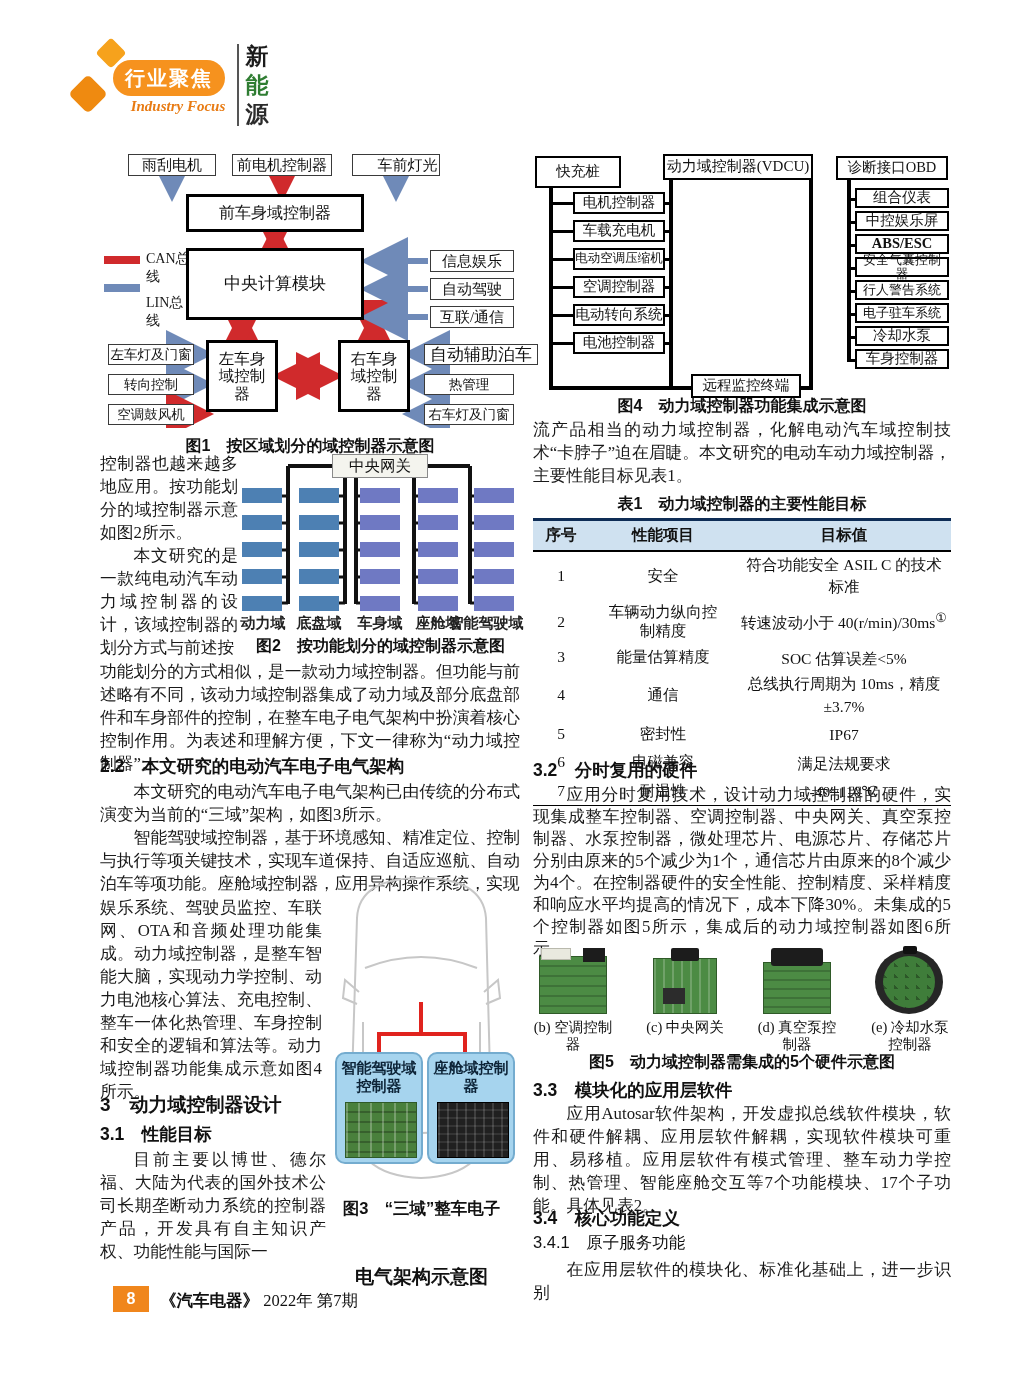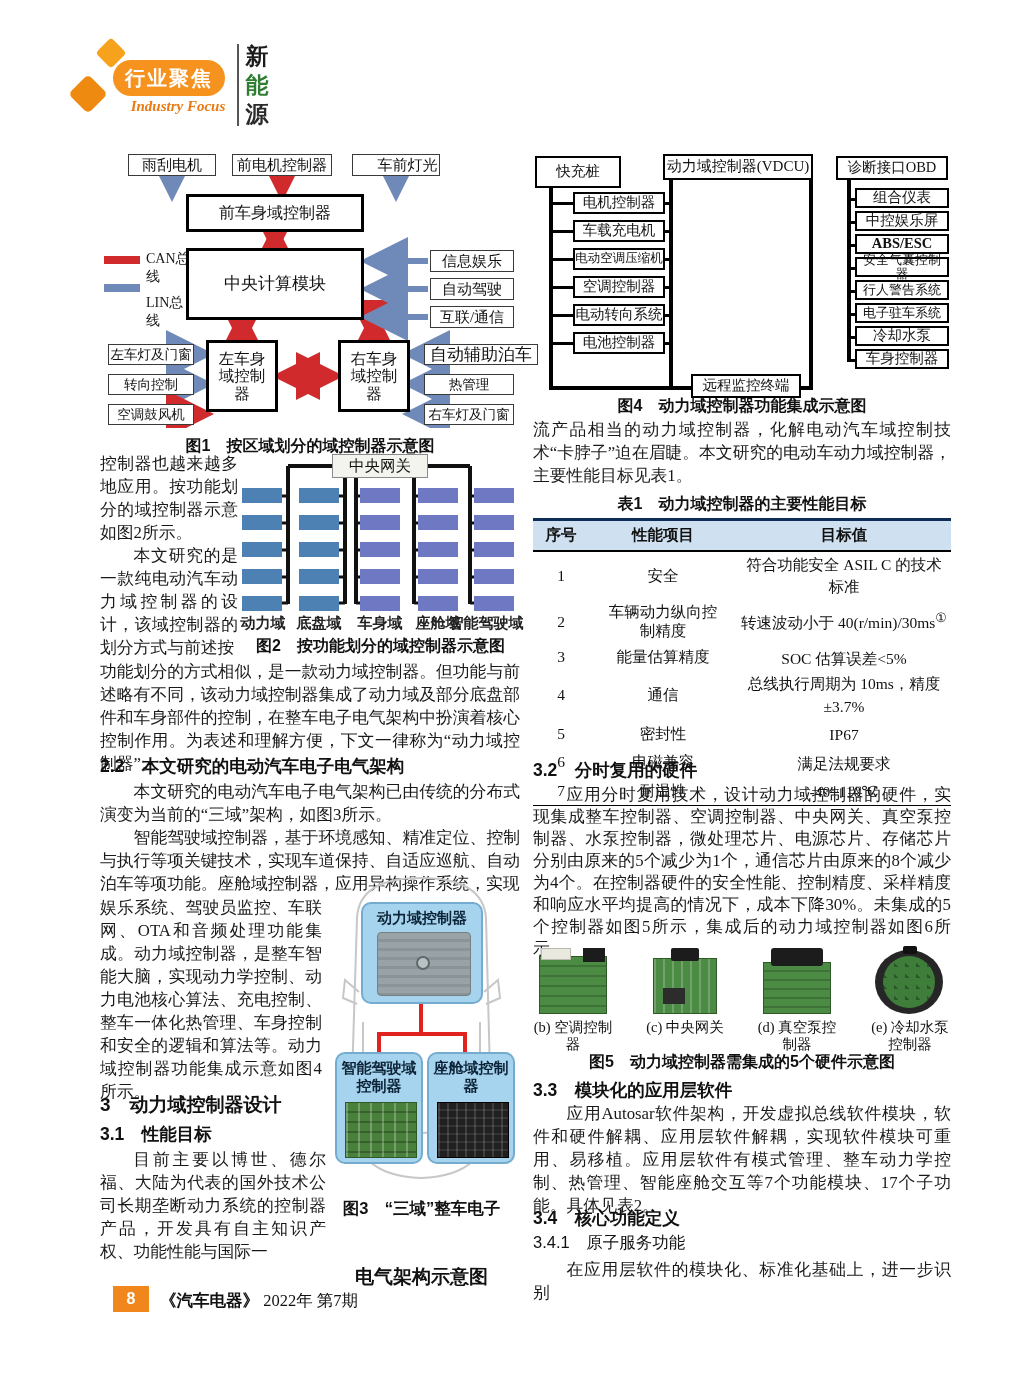--- a/index.html
+++ b/index.html
@@ -225,26 +225,20 @@
       <path d="M161,120 L175,108 L177,126 L163,132"></path>
       <path d="M40,150 L40,236"></path>
       <path d="M157,150 L157,236"></path>
     </g>
   </svg>
   <div class="redwire" style="left:96px;top:130px;width:4px;height:32px;"></div>
   <div class="redwire" style="left:54px;top:160px;width:90px;height:4px;"></div>
   <div class="redwire" style="left:54px;top:160px;width:4px;height:20px;"></div>
   <div class="redwire" style="left:140px;top:160px;width:4px;height:20px;"></div>
 
-  <div class="f3box" style="left:38px;top:30px;width:122px;height:102px;padding-top:5px;">
-    <span>动力域控制器</span>
-    <div style="position:absolute;left:14px;top:28px;width:94px;height:64px;border-radius:4px;
-                background:repeating-linear-gradient(180deg,#99a3a7 0 6px,#8a9397 6px 9px);border:1px solid #76807f;"></div>
-    <div style="position:absolute;left:53px;top:52px;width:14px;height:14px;border:2px solid #5d6a6b;border-radius:50%;background:#b9c1c2;"></div>
-  </div>
 
   <div class="f3box" style="left:12px;top:180px;width:88px;height:112px;padding:5px 4px 0;line-height:1.2;">
     <span>智能驾驶域控制器</span>
     <div style="position:absolute;left:8px;top:48px;width:72px;height:56px;background:#49803c;border:1px solid #2f5a28;
                 background-image:linear-gradient(90deg,rgba(255,255,255,.25) 2px,transparent 2px),linear-gradient(0deg,rgba(0,0,0,.25) 2px,transparent 2px);background-size:12px 10px;"></div>
   </div>
 
   <div class="f3box" style="left:104px;top:180px;width:88px;height:112px;padding:5px 4px 0;line-height:1.2;">
     <span>座舱域控制器</span>
     <div style="position:absolute;left:8px;top:48px;width:72px;height:56px;background:#202020;border:1px solid #000;

